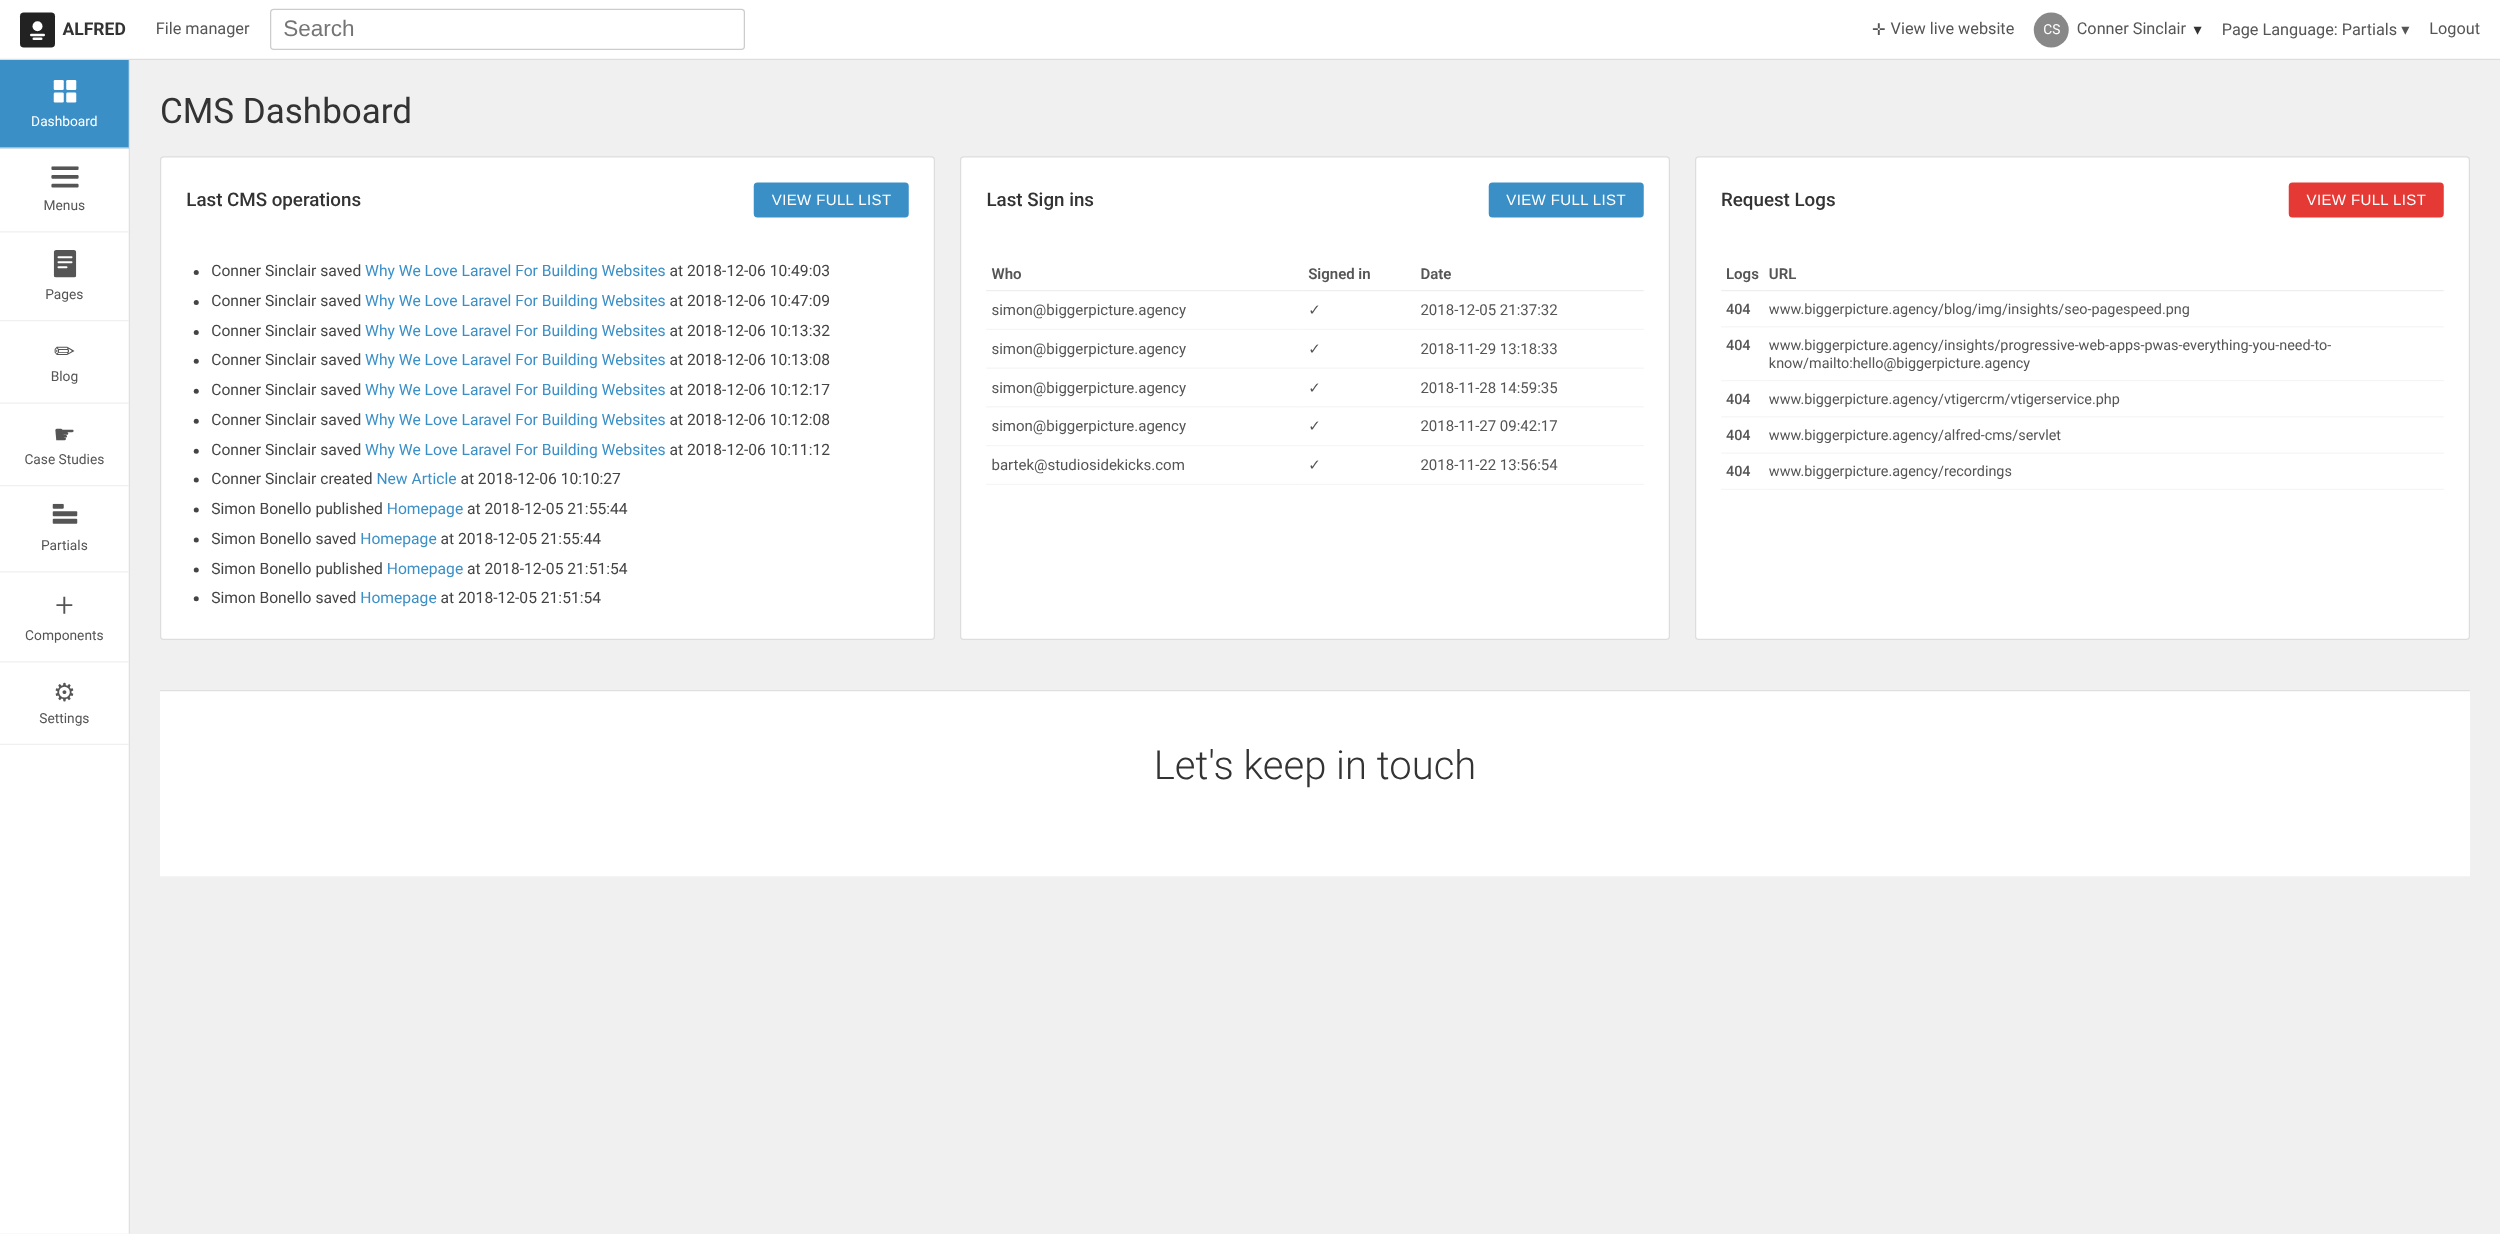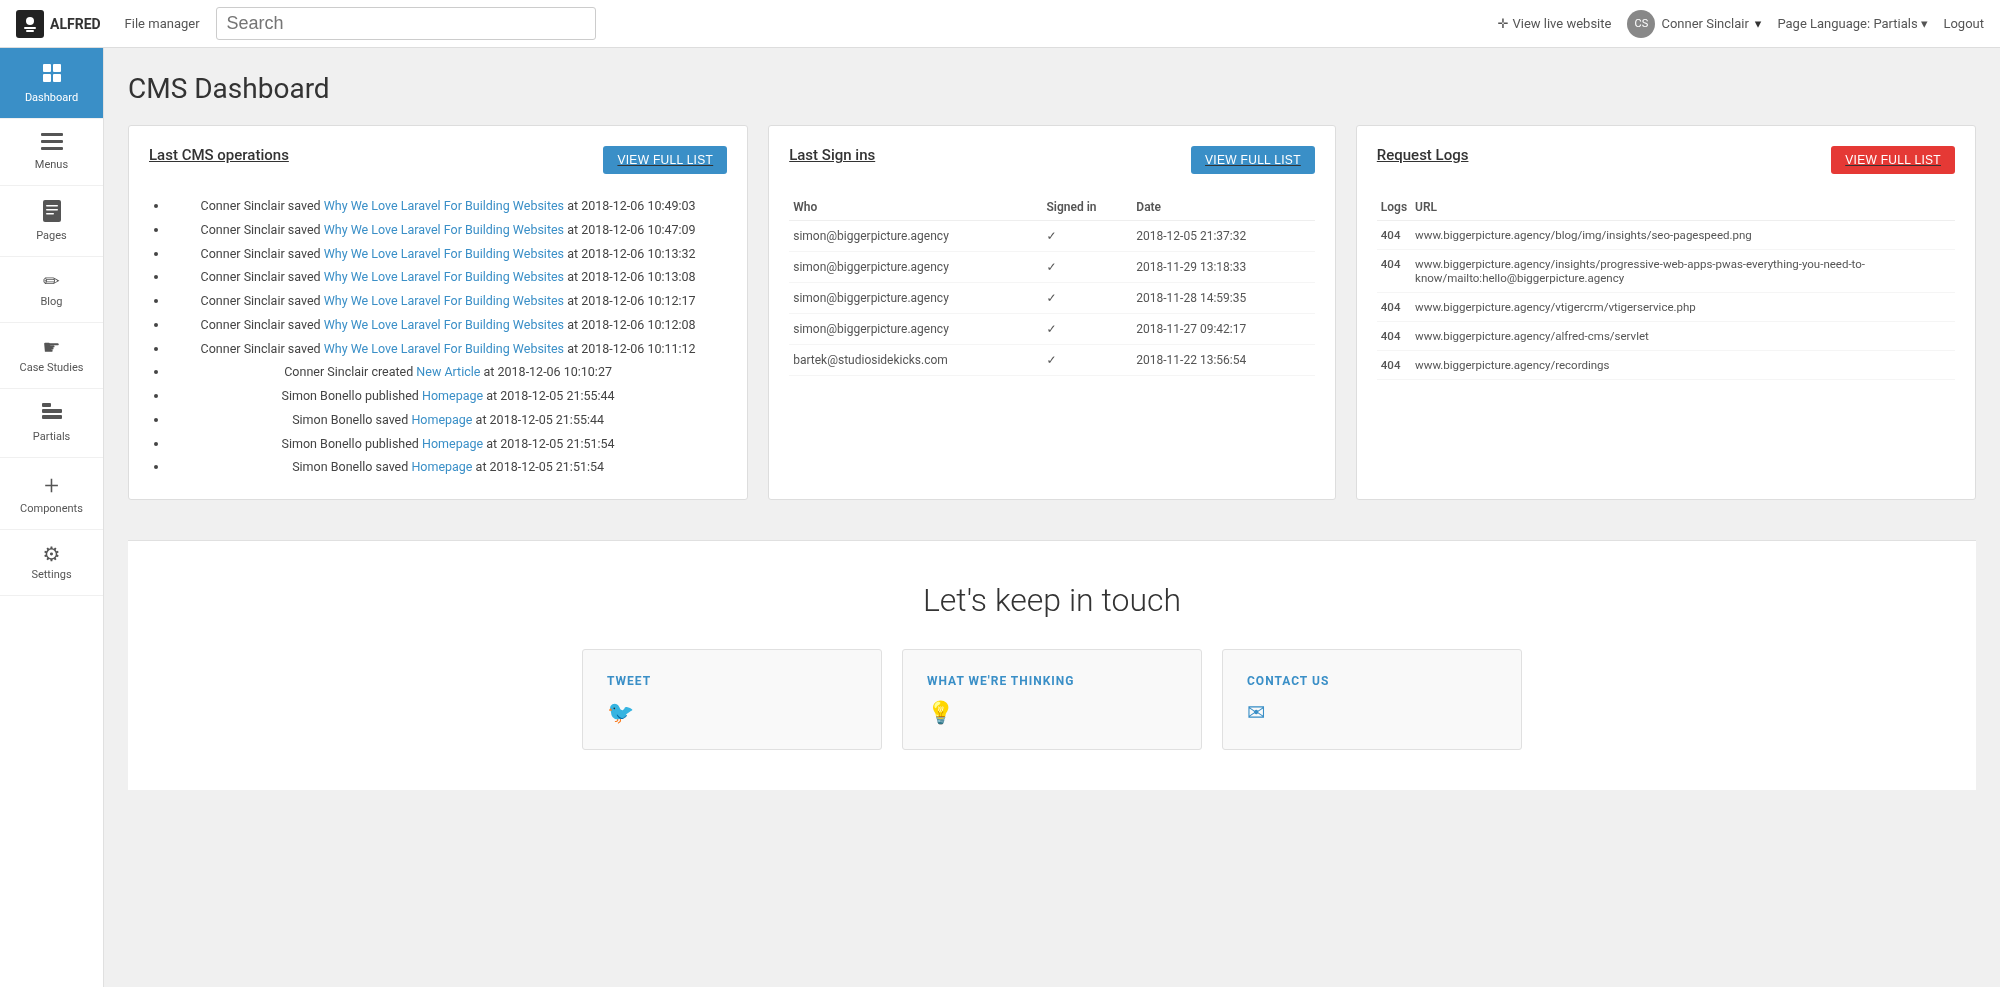--- a/index.html
+++ b/index.html
@@ -35,27 +35,27 @@
 
     
     .main { flex: 1; padding: 24px; overflow-x: hidden; }
 
     
     .page-title { font-size: 28px; font-weight: 400; color: #333; margin-bottom: 20px; }
 
     
     .cards-row { display: flex; gap: 20px; margin-bottom: 40px; }
     .card { background: #fff; border: 1px solid #ddd; border-radius: 3px; padding: 20px; flex: 1; }
-    .card-header { display: flex; align-items: flex-start; justify-content: space-between; margin-bottom: 20px; text-decoration: underline; }
+    .card-header { display: flex; align-items: center; justify-content: space-between; margin-bottom: 32px; }
     .card-title { font-size: 15px; font-weight: 500; color: #333; }
     .btn-view { background: #3a8fc7; color: #fff; border: none; border-radius: 3px; padding: 7px 14px; font-size: 12px; cursor: pointer; font-weight: 500; text-transform: uppercase; letter-spacing: 0.3px; }
     .btn-view.red { background: #e53935; }
 
     
-    .cms-ops-list { list-style: disc; padding-left: 20px; line-height: 1.9; font-size: 12.5px; color: #444; text-align: center; }
+    .cms-ops-list { list-style: disc; padding-left: 20px; line-height: 1.9; font-size: 12.5px; color: #444; }
     .cms-ops-list a { color: #3a8fc7; text-decoration: none; }
 
     
     .sign-in-table { width: 100%; border-collapse: collapse; }
     .sign-in-table th { font-weight: 600; font-size: 12px; color: #555; text-align: left; padding: 6px 4px; border-bottom: 1px solid #eee; }
     .sign-in-table td { font-size: 12px; color: #555; padding: 8px 4px; border-bottom: 1px solid #f5f5f5; }
     .checkmark { color: #333; font-size: 14px; }
 
     
     .request-table { width: 100%; border-collapse: collapse; }
@@ -274,30 +274,16 @@
     <td>www.biggerpicture.agency/recordings</td>
   </tr>
             </tbody>
         </table>
       </div>
 
     </div>
 
     <div class="footer-section">
       <h2 class="footer-title">Let's keep in touch</h2>
-      <div class="footer-cards" id="footer-cards">
-          <div class="footer-card">
-    <div class="footer-card-title">TWEET</div>
-    <div class="footer-card-icon">🐦</div>
-  </div>
-          <div class="footer-card">
-    <div class="footer-card-title">WHAT WE'RE THINKING</div>
-    <div class="footer-card-icon">💡</div>
-  </div>
-          <div class="footer-card">
-    <div class="footer-card-title">CONTACT US</div>
-    <div class="footer-card-icon">✉</div>
-  </div>
-        </div>
     </div>
 
   </main>
 </div>
 
 </body></html>

